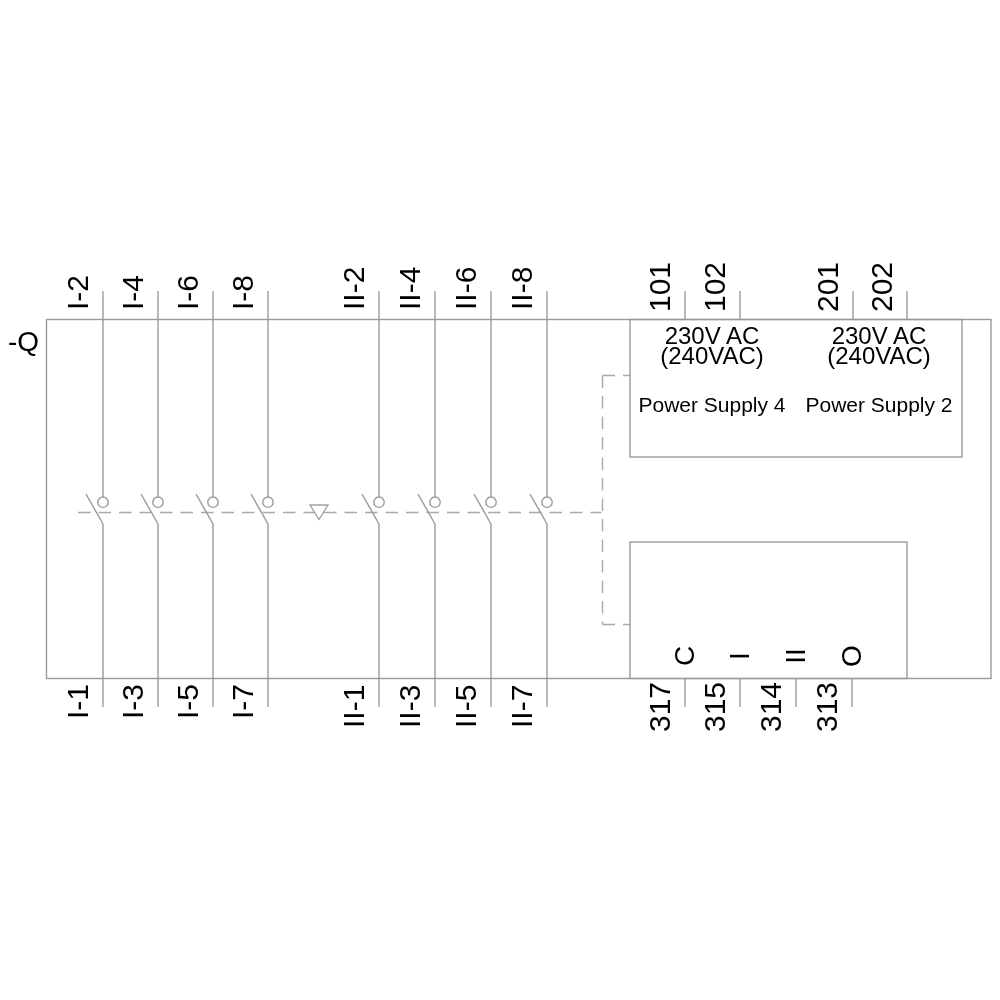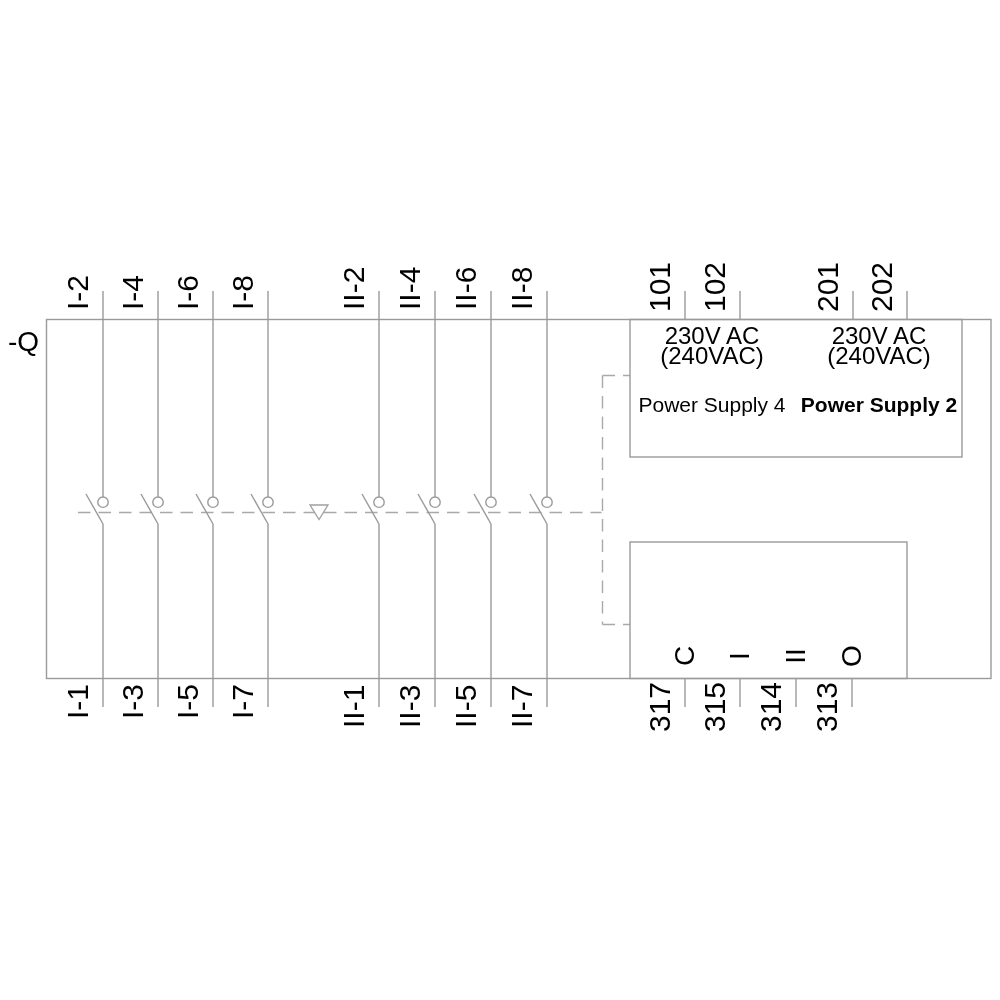--- a/index.html
+++ b/index.html
@@ -159,21 +159,21 @@
   <div class="vlab" style="left:645px; top:312px;"><span>101</span></div>
   <div class="vlab" style="left:700px; top:312px;"><span>102</span></div>
   <div class="vlab" style="left:813px; top:312px;"><span>201</span></div>
   <div class="vlab" style="left:867px; top:312px;"><span>202</span></div>
 
   <div class="pstext volt" style="left:612px; top:326px;">230V AC</div>
   <div class="pstext volt" style="left:612px; top:346px;">(240VAC)</div>
   <div class="pstext psname" style="left:612px; top:394px;">Power Supply 4</div>
   <div class="pstext volt" style="left:779px; top:326px;">230V AC</div>
   <div class="pstext volt" style="left:779px; top:346px;">(240VAC)</div>
-  <div class="pstext psname" style="left:779px; top:394px;font-weight:bold;">Power Supply 2</div>
+  <div class="pstext psname" style="left:779px; top:394px;">Power Supply 2</div>
 
   <div class="clab" style="left:665px; top:636px;">
       <span>C</span>
     </div>
   <div class="clab" style="left:720px; top:636px;">
       <span>I</span>
     </div>
   <div class="clab" style="left:776px; top:636px;">
       <span>II</span>
     </div>

